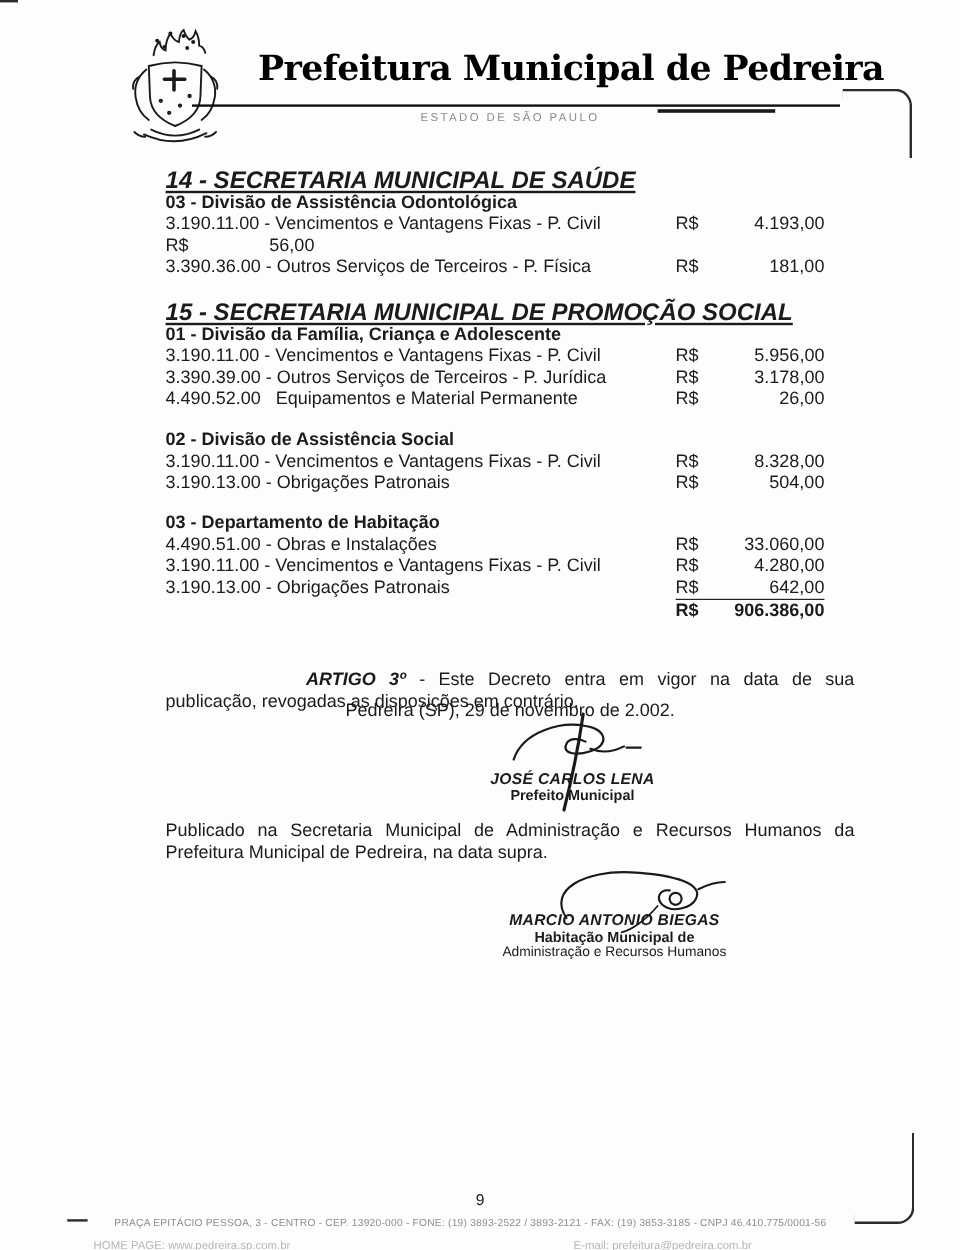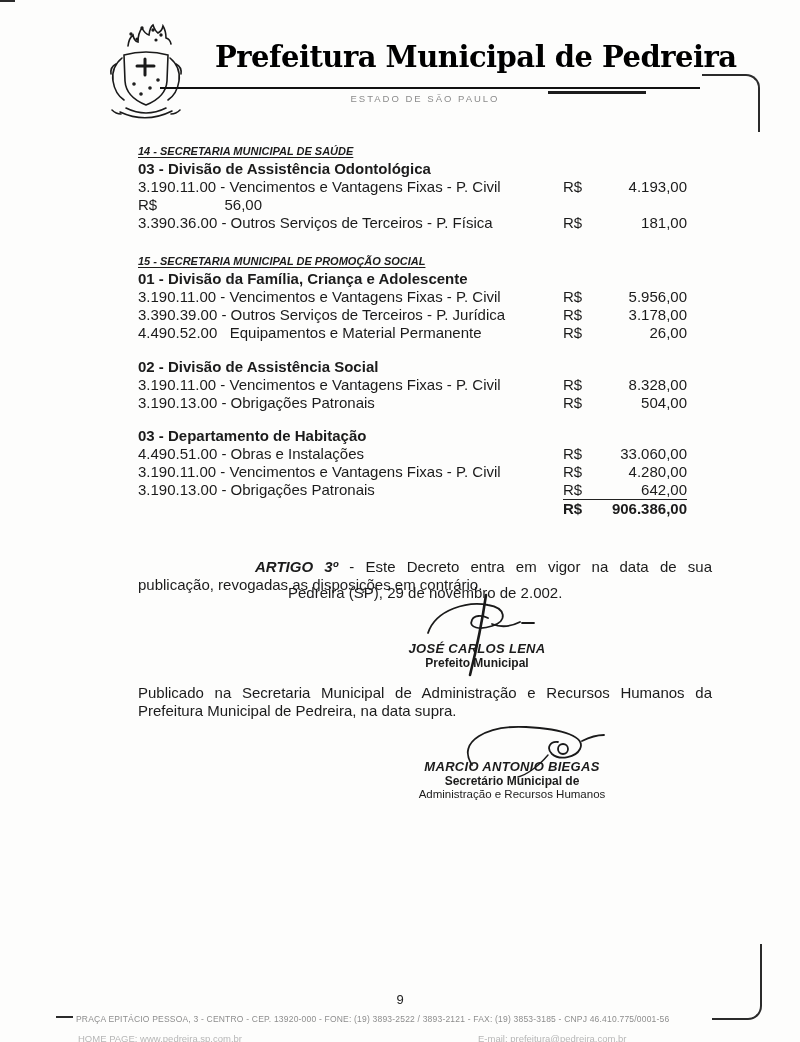--- a/index.html
+++ b/index.html
@@ -28,21 +28,21 @@
   .rule-short { position:absolute; left:548px; top:91px; width:98px; border-top:3px solid #1c1c1c; }
   .subtitle {
     position:absolute; left:175px; top:93px; width:500px; text-align:center;
     font-size:9.5px; letter-spacing:2px; color:#8b8b8b;
   }
   
   .budget { position:absolute; left:138px; top:142px; width:549px; font-size:15px; line-height:18px; }
   .section + .section { margin-top:20px; }
   .division + .division { margin-top:15.5px; }
   .section-title {
-    font-size:11px; font-weight:bold; font-style:italic;
+    font-size:20px; font-weight:bold; font-style:italic;
     text-decoration:underline; text-underline-offset:2px;
   }
   .division-title { font-size:15px; font-weight:bold; }
   .row { display:flex;gap:28px; }
   .row .item { flex:1; }
   .money { display:flex; width:124px; }
   .money .cur { width:40px; }
   .money .amt { flex:1; text-align:right; }
   .row.sum .money { border-bottom:1.6px solid #222; }
   .row.total { font-weight:bold; }
@@ -58,21 +58,21 @@
   .sig-name { font-size:13px; font-weight:bold; font-style:italic; letter-spacing:0.3px; }
   .sig-role1 { font-size:12px; font-weight:bold; }
   .sig-role2 { font-size:11.5px; }
   .sig1 { left:372px; top:641px; width:210px; }
   .sig1 .scribble { left:38px; top:-48px; }
   .sig2 { left:398px; top:759px; width:228px; }
   .sig2 .scribble { left:50px; top:-38px; }
   
   .page-number { position:absolute; left:0; top:992px; width:800px; text-align:center; font-size:13px; color:#222; }
   .footer-line1 {
-    position:absolute; left:76px; top:1014px; width:632px; text-align:left;
+    position:absolute; left:76px; top:1014px; width:632px; text-align:center;
     font-size:8.5px; letter-spacing:0.2px; color:#8d8d8d; white-space:nowrap;
   }
   .footer-line2-left  { position:absolute; left:78px;  top:1033px; font-size:9.5px; color:#b6b6b6; white-space:nowrap; }
   .footer-line2-right { position:absolute; left:478px; top:1033px; font-size:9.5px; color:#b6b6b6; white-space:nowrap; }
 </style>
 </head>
 <body>
 
 <div class="page">
 
@@ -236,21 +236,21 @@
   <p class="para publicado">Publicado na Secretaria Municipal de Administração e Recursos Humanos da Prefeitura Municipal de Pedreira, na data supra.</p>
 
   <div class="sig sig2">
     <svg class="scribble" width="160" height="58" viewBox="0 0 160 58" fill="none" stroke="#1a1a1a" stroke-width="1.8" stroke-linecap="round">
       <path d="M24 44 C8 20 40 4 78 6 C116 8 138 16 132 28 C128 36 112 40 104 33 C98 27 102 20 110 21"></path>
       <circle cx="115" cy="28" r="5"></circle>
       <path d="M134 20 C142 16 150 14 156 14"></path>
       <path d="M100 34 C90 46 78 54 70 56" stroke-width="1.4"></path>
     </svg>
     <div class="sig-name">MARCIO ANTONIO BIEGAS</div>
-    <div class="sig-role1">Secretário Municipal de</div>
+    <div class="sig-role1">Habitação Municipal de</div>
     <div class="sig-role2">Administração e Recursos Humanos</div>
   </div>
 
   <div class="page-number">9</div>
   <div class="footer-line1">PRAÇA EPITÁCIO PESSOA, 3 - CENTRO - CEP. 13920-000 - FONE: (19) 3893-2522 / 3893-2121 - FAX: (19) 3853-3185 - CNPJ 46.410.775/0001-56</div>
   <div class="footer-line2-left">HOME PAGE: www.pedreira.sp.com.br</div>
   <div class="footer-line2-right">E-mail: prefeitura@pedreira.com.br</div>
 
 </div>
 

